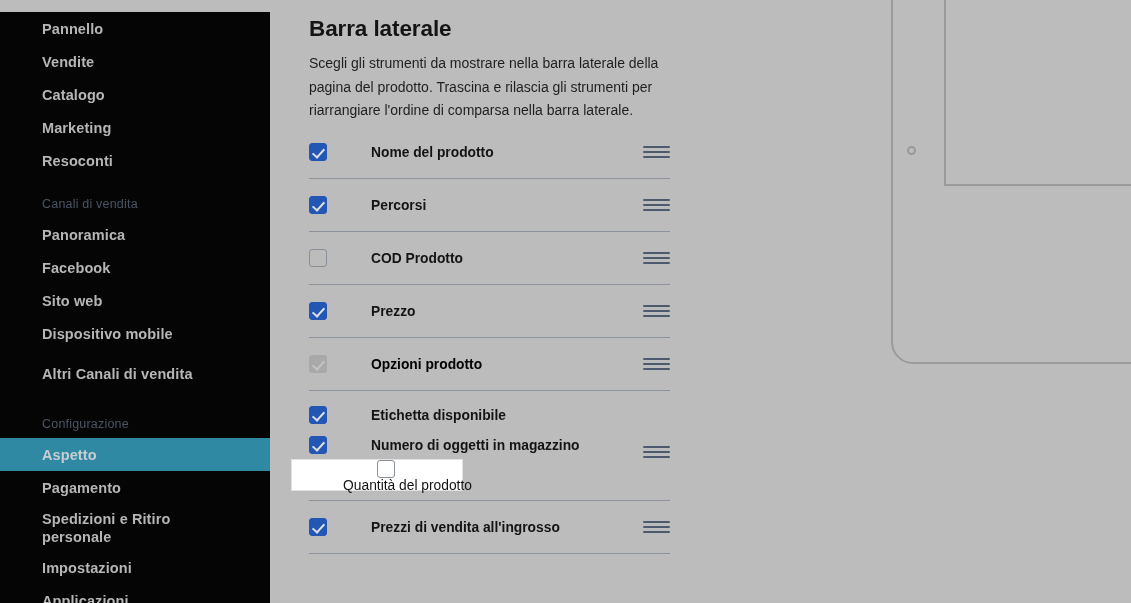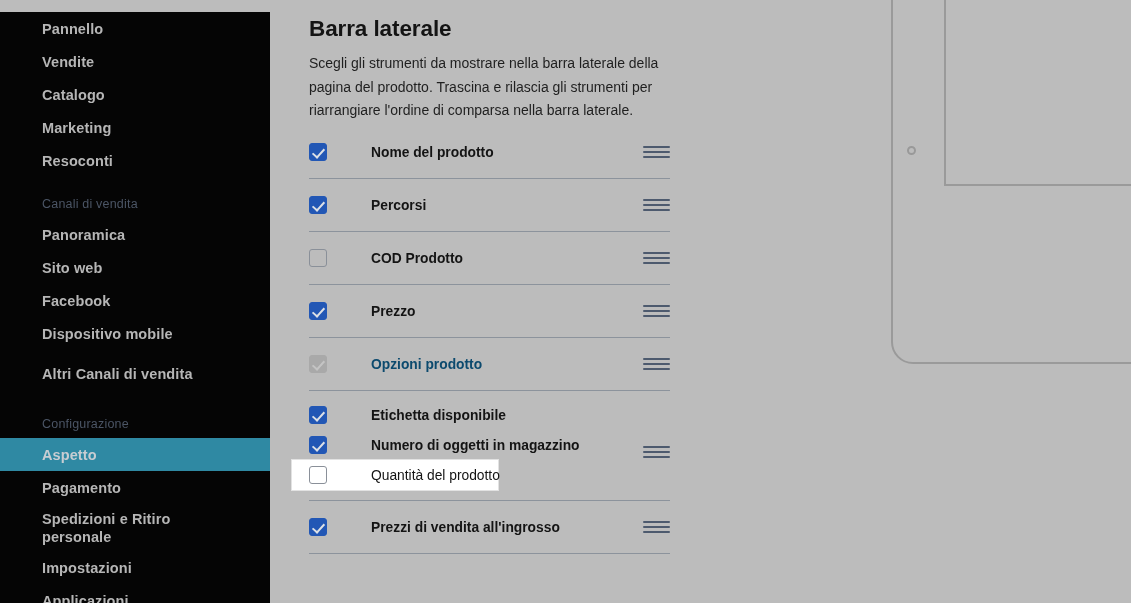--- a/index.html
+++ b/index.html
@@ -147,43 +147,44 @@
   .row-label {
     margin-left: 13px;
     font-size: 13.8px;
     font-weight: bold;
     color: #141414;
     white-space: nowrap;
     display: inline-block;
     vertical-align: middle;
     padding-left: 31px;
   }
-  .row-label.disabled { color: #0c4a6e; }
+  .row-label.disabled { color: #000000; }
 
   .group-title {
     font-size: 13.5px;
     font-weight: normal;
     color: #141414;
     margin-bottom: 10px;
     padding-left: 1px;
   }
   .sub-row {
     height: 30px;
     display: flex;
     align-items: center;
     position: relative;
   }
   .sub-row .row-label { margin-left: 13px; font-weight: bold; }
 
   .sub-row.highlighted {
     background: #ffffff;
-    width: 206px;
+    width: 170px;
     margin-left: -17px;
     padding-left: 17px;
     box-shadow: 0 0 0 1px #e2e2e2;
+    flex-direction: column;
   }
   .sub-row.highlighted .row-label { font-weight: normal; }
 
   .handle {
     position: absolute;
     right: 0;
     width: 27px;
     height: 13px;
     cursor: grab;
   }
@@ -234,22 +235,22 @@
 
   <nav class="sidebar" id="sidebar">
       <div class="nav-item">Pannello</div>
       <div class="nav-item">Vendite</div>
       <div class="nav-item">Catalogo</div>
       <div class="nav-item">Marketing</div>
       <div class="nav-item">Resoconti</div>
       <div class="nav-gap"></div>
       <div class="nav-section">Canali di vendita</div>
       <div class="nav-item">Panoramica</div>
+      <div class="nav-item">Facebook</div>
       <div class="nav-item">Sito web</div>
-      <div class="nav-item">Facebook</div>
       <div class="nav-item">Dispositivo mobile</div>
       <div class="nav-item two-line">Altri Canali di vendita</div>
       <div class="nav-gap"></div>
       <div class="nav-section">Configurazione</div>
       <div class="nav-item active">Aspetto</div>
       <div class="nav-item">Pagamento</div>
       <div class="nav-item two-line">Spedizioni e Ritiro personale</div>
       <div class="nav-item">Impostazioni</div>
       <div class="nav-item">Applicazioni</div>
     </nav>

